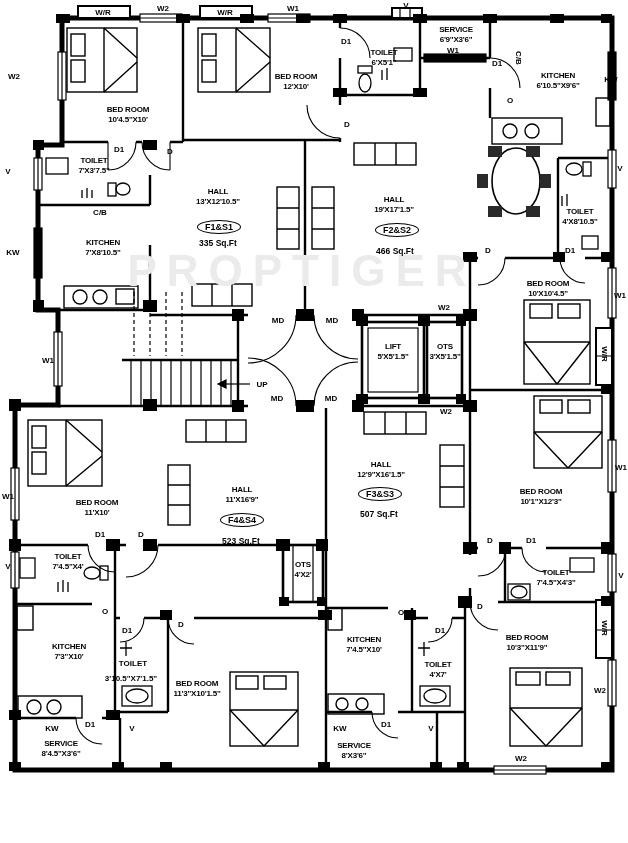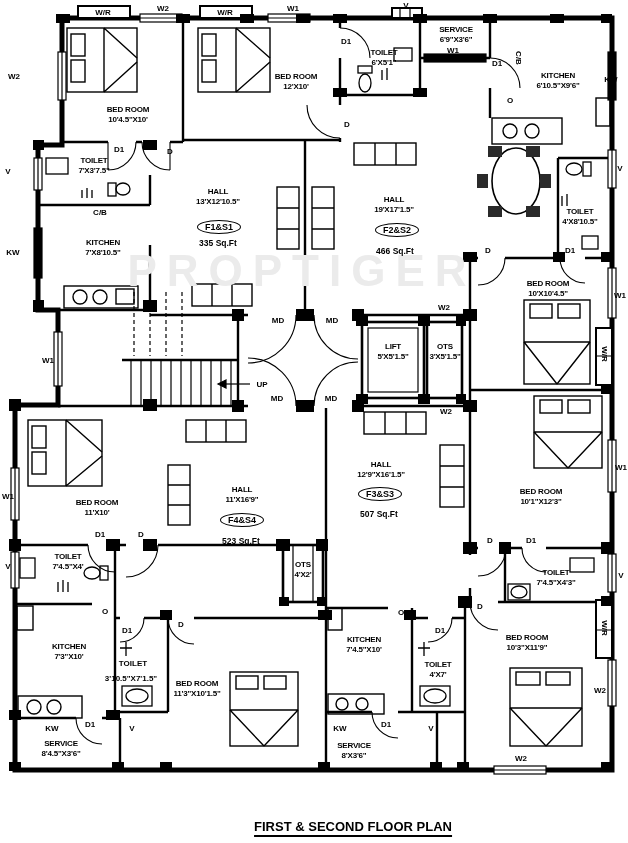--- a/index.html
+++ b/index.html
@@ -509,15 +509,14 @@
 <div class="tg" style="left:490px;top:540px">D</div>
 <div class="tg" style="left:531px;top:540px">D1</div>
 <div class="lb" style="left:556px;top:578px">TOILET
 7'4.5"X4'3"</div>
 <div class="tg" style="left:621px;top:575px">V</div>
 <div class="tg rot" style="left:604px;top:628px">W/R</div>
 <div class="lb" style="left:527px;top:643px">BED ROOM
 10'3"X11'9"</div>
 <div class="tg" style="left:600px;top:690px">W2</div>
 
-<div id="title" style="left:353px;top:828px">FIRST &amp; SECOND FLOOR PLAN</div>
 
 </div>
 
 </body></html>

